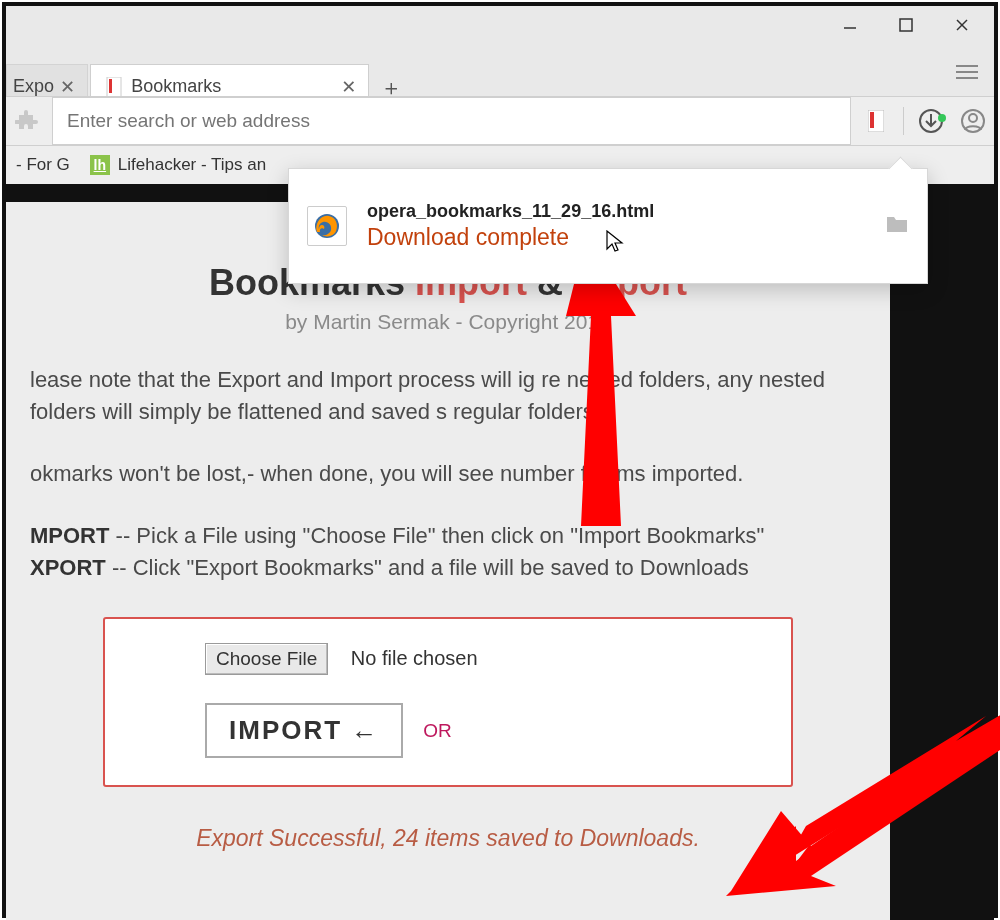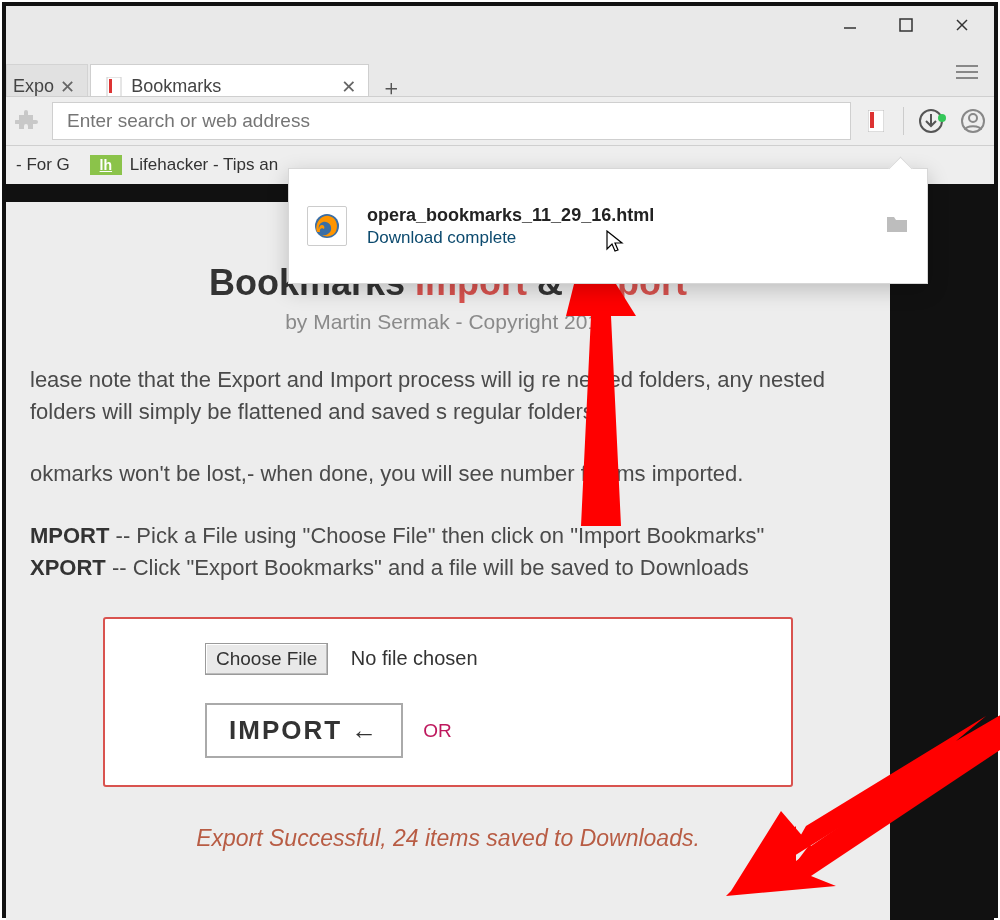--- a/index.html
+++ b/index.html
@@ -40,31 +40,31 @@
   .newtab { width:40px; height:40px; display:flex; align-items:center; justify-content:center; color:#555; font-size:22px; }
   .chrome-menu { position:absolute; right:16px; top:58px; color:#777; }
   
   .addr-row {
     position:absolute; left:0; top:90px; width:100%; height:50px;
     display:flex; align-items:center; background:#eee;
     border-top:1px solid #cfcfcf; border-bottom:1px solid #cfcfcf;
   }
   .ext-icon { width:42px; display:flex; align-items:center; justify-content:center; color:#b2b2b2; }
   .addr-input {
-    flex:1; height:38px; margin:0 4px;
+    flex:1; height:48px; margin:0 4px;
     border:1px solid #cfcfcf; background:#fff;
     font-size:19px; color:#14532d; padding:0 14px;
     outline:none;
   }
   .toolbar-icon { width:42px; display:flex; align-items:center; justify-content:center; color:#666; position:relative; }
   .dot { position:absolute; width:8px; height:8px; background:#34c759; border-radius:50%; top:6px; right:6px; }
   
   .bm-bar { position:absolute; left:0; top:140px; width:100%; height:38px; display:flex; align-items:center; background:#eee; }
   .bm-item { display:flex; align-items:center; padding:0 10px; font-size:17px; color:#333; }
-  .bm-fav { width:32px; height:20px; margin-right:8px; background:#8bc34a; color:#fff; font-size:14px; display:flex; align-items:center; justify-content:center; font-weight:bold;text-decoration:underline; }
+  .bm-fav { width:20px; height:20px; margin-right:8px; background:#8bc34a; color:#fff; font-size:14px; display:flex; align-items:center; justify-content:center; font-weight:bold;text-decoration:underline; }
   
   .page-bg { position:absolute; left:0; top:178px; width:100%; height:738px; background:#111; }
   .page {
     position:absolute; left:0; top:196px; width:884px; height:718px;
     background:#ededed; padding:60px 24px 0 24px;
     color:#4a4a4a;
   }
   .page h1 { text-align:center; margin:0; font-size:36px; font-weight:700; color:#333; font-family:Verdana, Geneva, sans-serif; }
   .page h1 .red { color:#d9534f; }
   .byline { text-align:center; color:#8a8a8a; font-size:21px; margin-top:6px; font-family:Verdana, Geneva, sans-serif; }
@@ -99,21 +99,21 @@
   }
   .dl-popup::before {
     content:""; position:absolute; top:-9px; right:18px;
     width:16px; height:16px; background:#fff;
     border-left:1px solid #d7d7d7; border-top:1px solid #d7d7d7;
     transform:rotate(45deg);
   }
   .dl-icon { width:40px; height:40px; border:1px solid #ccc; border-radius:2px; display:flex; align-items:center; justify-content:center; margin-right:20px; }
   .dl-text { flex:1; }
   .dl-fn { font-weight:700; font-size:18px; color:#222; }
-  .dl-status { color:#0c4a6e; font-size:17px; margin-top:2px; }
+  .dl-status { color:#c2410c; font-size:23px; margin-top:2px; }
   .folder-icon { color:#9a9a9a; }
   
   .arrow { position:absolute; pointer-events:none; }
   .cursor { position:absolute; left:600px; top:224px; z-index:60; }
 </style>
 </head>
 <body>
 
 <div class="frame">
 

